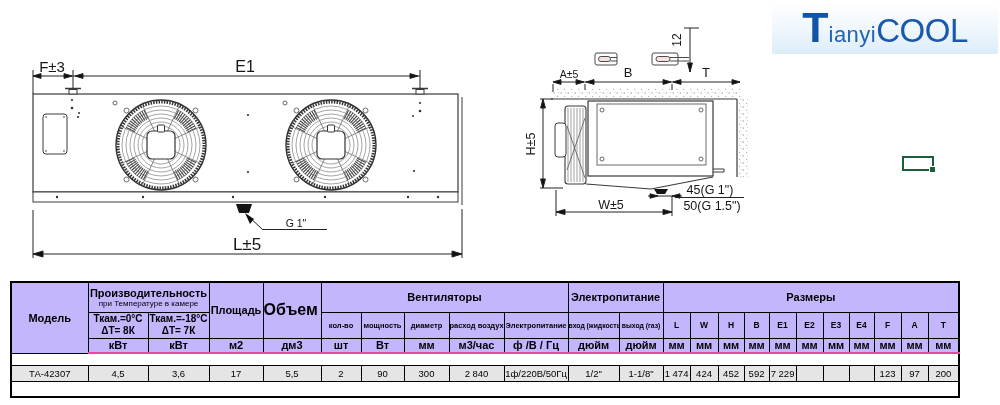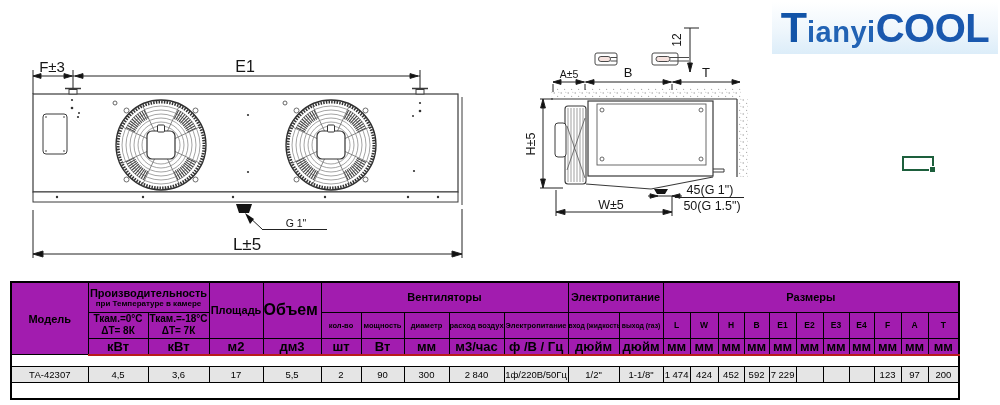--- a/index.html
+++ b/index.html
@@ -8,37 +8,37 @@
 
   
   .drawings{position:absolute;left:0;top:0}
   svg text{font-family:"Liberation Sans",sans-serif;fill:#161616}
 
   
   .logo{position:absolute;left:772px;top:2px;width:226px;height:52px;
         display:flex;align-items:baseline;justify-content:center;
         background:linear-gradient(180deg,#ffffff 0%,#eef6fc 55%,#dcedf9 100%)}
   .logo .t{font-size:43px;font-weight:800;color:#1254a8;line-height:50px}
-  .logo .ianyi{font-size:29px;font-weight:700;color:#2263b4;letter-spacing:.5px}
-  .logo .cool{font-size:40px;font-weight:700;color:#1a58ae;letter-spacing:-.5px}
+  .logo .ianyi{font-size:22px;font-weight:400;color:#2263b4;letter-spacing:.5px}
+  .logo .cool{font-size:33px;font-weight:400;color:#1a58ae;letter-spacing:-.5px}
 
   
   .sel{position:absolute;left:902px;top:156px;width:28px;height:11px;border:2px solid #1d5f3c}
   .sel .handle{position:absolute;right:-4px;bottom:-4px;width:5px;height:5px;background:#1d5f3c;border:1px solid #fff}
 
   
   table.spec{position:absolute;left:10px;top:281px;width:948px;border-collapse:collapse;
              table-layout:fixed;border:2px solid #000}
   .spec th,.spec td{border:1px solid #000;padding:0;text-align:center;vertical-align:middle;
                     overflow:hidden;white-space:nowrap}
-  .spec th{background:#a21caf;font-weight:bold}
-  .spec tr.units th{border-bottom:2px solid #b91c1c;font-size:13px}
+  .spec th{background:#c4b5fd;font-weight:bold}
+  .spec tr.units th{border-bottom:2px solid #ec4899;font-size:11px}
   .g{font-size:11px}
   .gsm{font-size:16px}
-  .note{font-size:8px;font-weight:bold}
+  .note{font-size:8px;font-weight:normal}
   .cap{font-size:10px;line-height:1.25}
   .sub{font-size:7.5px}
   .sub2{font-size:6.8px}
   .dimL{font-size:8.5px}
   .spec tr.gap td{border:none;background:#fff}
   .spec tr.data td{background:#e5e5e5;font-size:9.5px}
   .spec tr.data td.mdl{font-size:9.5px}
 </style>
 </head>
 <body>

